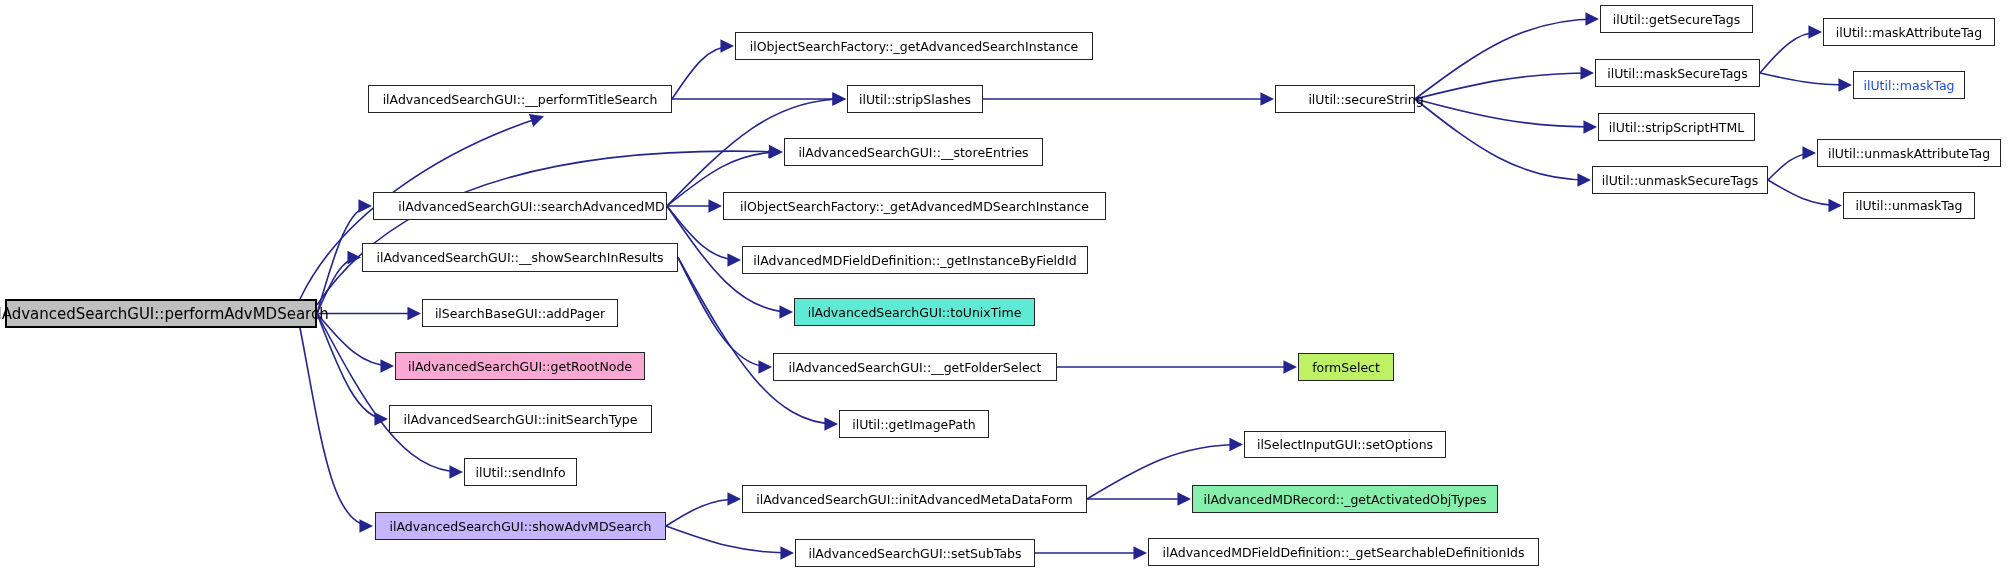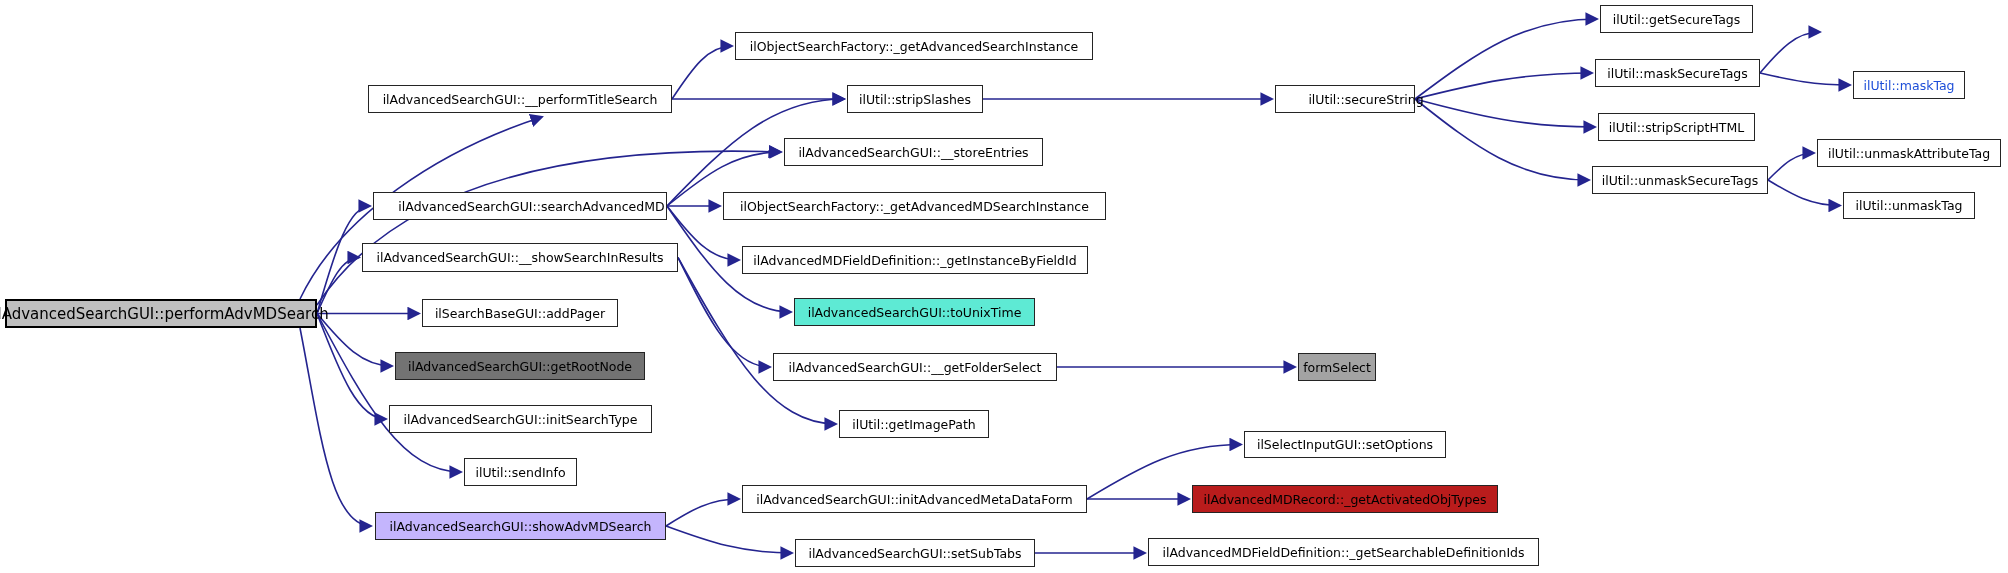--- a/index.html
+++ b/index.html
@@ -77,39 +77,40 @@
         <path d="M1087,499 C1140.9,466.3 1179.4,444.5 1241,444.5" fill="none" stroke="#24248f" stroke-width="1.6" marker-end="url(#arrowhead)"></path>
         <path d="M1087,499 L1189,499" fill="none" stroke="#24248f" stroke-width="1.6" marker-end="url(#arrowhead)"></path>
         <path d="M1035,553 L1145,553" fill="none" stroke="#24248f" stroke-width="1.6" marker-end="url(#arrowhead)"></path>
       </g>
   </svg>
 <div class="node root" style="left: 5px; top: 299px; width: 312px; height: 29px; background: rgb(191, 191, 191); border-color: rgb(0, 0, 0); color: rgb(0, 0, 0);">ilAdvancedSearchGUI::performAdvMDSearch</div>
     <div class="node" style="left: 368px; top: 85px; width: 304px; height: 28px; background: rgb(255, 255, 255); border-color: rgb(36, 36, 36); color: rgb(0, 0, 0);">ilAdvancedSearchGUI::__performTitleSearch</div>
     <div class="node" style="left: 373px; top: 192px; width: 294px; height: 28px; background: rgb(255, 255, 255); border-color: rgb(36, 36, 36); color: rgb(0, 0, 0); padding-left: 23px;">ilAdvancedSearchGUI::searchAdvancedMD</div>
     <div class="node" style="left: 362px; top: 243px; width: 316px; height: 29px; background: rgb(255, 255, 255); border-color: rgb(36, 36, 36); color: rgb(0, 0, 0);">ilAdvancedSearchGUI::__showSearchInResults</div>
     <div class="node" style="left: 422px; top: 299px; width: 196px; height: 28px; background: rgb(255, 255, 255); border-color: rgb(36, 36, 36); color: rgb(0, 0, 0);">ilSearchBaseGUI::addPager</div>
-    <div class="node" style="left: 395px; top: 352px; width: 250px; height: 28px; background: #737373; border-color: rgb(36, 36, 36); color: rgb(0, 0, 0);">ilAdvancedSearchGUI::getRootNode</div>
+    <div class="node" style="left: 395px; top: 352px; width: 250px; height: 28px; background: #f9a8d4; border-color: rgb(36, 36, 36); color: rgb(0, 0, 0);">ilAdvancedSearchGUI::getRootNode</div>
     <div class="node" style="left: 389px; top: 405px; width: 263px; height: 28px; background: rgb(255, 255, 255); border-color: rgb(36, 36, 36); color: rgb(0, 0, 0);">ilAdvancedSearchGUI::initSearchType</div>
     <div class="node" style="left: 464px; top: 458px; width: 113px; height: 28px; background: rgb(255, 255, 255); border-color: rgb(36, 36, 36); color: rgb(0, 0, 0);">ilUtil::sendInfo</div>
     <div class="node" style="left: 375px; top: 512px; width: 291px; height: 28px; background: #c4b5fd; border-color: rgb(36, 36, 36); color: rgb(0, 0, 0);">ilAdvancedSearchGUI::showAdvMDSearch</div>
     <div class="node" style="left: 735px; top: 32px; width: 358px; height: 28px; background: rgb(255, 255, 255); border-color: rgb(36, 36, 36); color: rgb(0, 0, 0);">ilObjectSearchFactory::_getAdvancedSearchInstance</div>
     <div class="node" style="left: 847px; top: 85px; width: 136px; height: 28px; background: rgb(255, 255, 255); border-color: rgb(36, 36, 36); color: rgb(0, 0, 0);">ilUtil::stripSlashes</div>
     <div class="node" style="left: 784px; top: 138px; width: 259px; height: 28px; background: rgb(255, 255, 255); border-color: rgb(36, 36, 36); color: rgb(0, 0, 0);">ilAdvancedSearchGUI::__storeEntries</div>
     <div class="node" style="left: 723px; top: 192px; width: 383px; height: 28px; background: rgb(255, 255, 255); border-color: rgb(36, 36, 36); color: rgb(0, 0, 0);">ilObjectSearchFactory::_getAdvancedMDSearchInstance</div>
     <div class="node" style="left: 742px; top: 246px; width: 346px; height: 28px; background: rgb(255, 255, 255); border-color: rgb(36, 36, 36); color: rgb(0, 0, 0);">ilAdvancedMDFieldDefinition::_getInstanceByFieldId</div>
     <div class="node" style="left: 794px; top: 298px; width: 241px; height: 28px; background: #5eead4; border-color: rgb(36, 36, 36); color: rgb(0, 0, 0);">ilAdvancedSearchGUI::toUnixTime</div>
     <div class="node" style="left: 773px; top: 353px; width: 284px; height: 28px; background: rgb(255, 255, 255); border-color: rgb(36, 36, 36); color: rgb(0, 0, 0);">ilAdvancedSearchGUI::__getFolderSelect</div>
     <div class="node" style="left: 839px; top: 410px; width: 150px; height: 28px; background: rgb(255, 255, 255); border-color: rgb(36, 36, 36); color: rgb(0, 0, 0);">ilUtil::getImagePath</div>
     <div class="node" style="left: 742px; top: 485px; width: 345px; height: 28px; background: rgb(255, 255, 255); border-color: rgb(36, 36, 36); color: rgb(0, 0, 0);">ilAdvancedSearchGUI::initAdvancedMetaDataForm</div>
     <div class="node" style="left: 795px; top: 539px; width: 240px; height: 28px; background: rgb(255, 255, 255); border-color: rgb(36, 36, 36); color: rgb(0, 0, 0);">ilAdvancedSearchGUI::setSubTabs</div>
     <div class="node" style="left: 1275px; top: 85px; width: 140px; height: 28px; background: rgb(255, 255, 255); border-color: rgb(36, 36, 36); color: rgb(0, 0, 0); padding-left: 42px;">ilUtil::secureString</div>
-    <div class="node" style="left: 1298px; top: 353px; width: 78px; height: 28px; background: #a3a3a3; border-color: rgb(36, 36, 36); color: rgb(0, 0, 0);">formSelect</div>
+    <div class="node" style="left: 1298px; top: 353px; width: 96px; height: 28px; background: #bef264; border-color: rgb(36, 36, 36); color: rgb(0, 0, 0);">formSelect</div>
     <div class="node" style="left: 1244px; top: 431px; width: 202px; height: 27px; background: rgb(255, 255, 255); border-color: rgb(36, 36, 36); color: rgb(0, 0, 0);">ilSelectInputGUI::setOptions</div>
-    <div class="node" style="left: 1192px; top: 485px; width: 306px; height: 28px; background: #b91c1c; border-color: rgb(36, 36, 36); color: rgb(0, 0, 0);">ilAdvancedMDRecord::_getActivatedObjTypes</div>
+    <div class="node" style="left: 1192px; top: 485px; width: 306px; height: 28px; background: #86efac; border-color: rgb(36, 36, 36); color: rgb(0, 0, 0);">ilAdvancedMDRecord::_getActivatedObjTypes</div>
     <div class="node" style="left: 1148px; top: 538px; width: 391px; height: 28px; background: rgb(255, 255, 255); border-color: rgb(36, 36, 36); color: rgb(0, 0, 0);">ilAdvancedMDFieldDefinition::_getSearchableDefinitionIds</div>
     <div class="node" style="left: 1600px; top: 5px; width: 153px; height: 28px; background: rgb(255, 255, 255); border-color: rgb(36, 36, 36); color: rgb(0, 0, 0);">ilUtil::getSecureTags</div>
     <div class="node" style="left: 1595px; top: 59px; width: 165px; height: 28px; background: rgb(255, 255, 255); border-color: rgb(36, 36, 36); color: rgb(0, 0, 0);">ilUtil::maskSecureTags</div>
     <div class="node" style="left: 1598px; top: 113px; width: 157px; height: 28px; background: rgb(255, 255, 255); border-color: rgb(36, 36, 36); color: rgb(0, 0, 0);">ilUtil::stripScriptHTML</div>
     <div class="node" style="left: 1592px; top: 166px; width: 176px; height: 28px; background: rgb(255, 255, 255); border-color: rgb(36, 36, 36); color: rgb(0, 0, 0);">ilUtil::unmaskSecureTags</div>
+    <div class="node" style="left: 1823px; top: 18px; width: 172px; height: 28px; background: rgb(255, 255, 255); border-color: rgb(36, 36, 36); color: rgb(0, 0, 0);">ilUtil::maskAttributeTag</div>
     <div class="node" style="left: 1853px; top: 71px; width: 112px; height: 28px; background: rgb(255, 255, 255); border-color: rgb(36, 36, 36); color: #1d4ed8;">ilUtil::maskTag</div>
     <div class="node" style="left: 1817px; top: 139px; width: 184px; height: 28px; background: rgb(255, 255, 255); border-color: rgb(36, 36, 36); color: rgb(0, 0, 0);">ilUtil::unmaskAttributeTag</div>
     <div class="node" style="left: 1843px; top: 192px; width: 132px; height: 27px; background: rgb(255, 255, 255); border-color: rgb(36, 36, 36); color: rgb(0, 0, 0);">ilUtil::unmaskTag</div>
   </div>
 
 </body></html>

